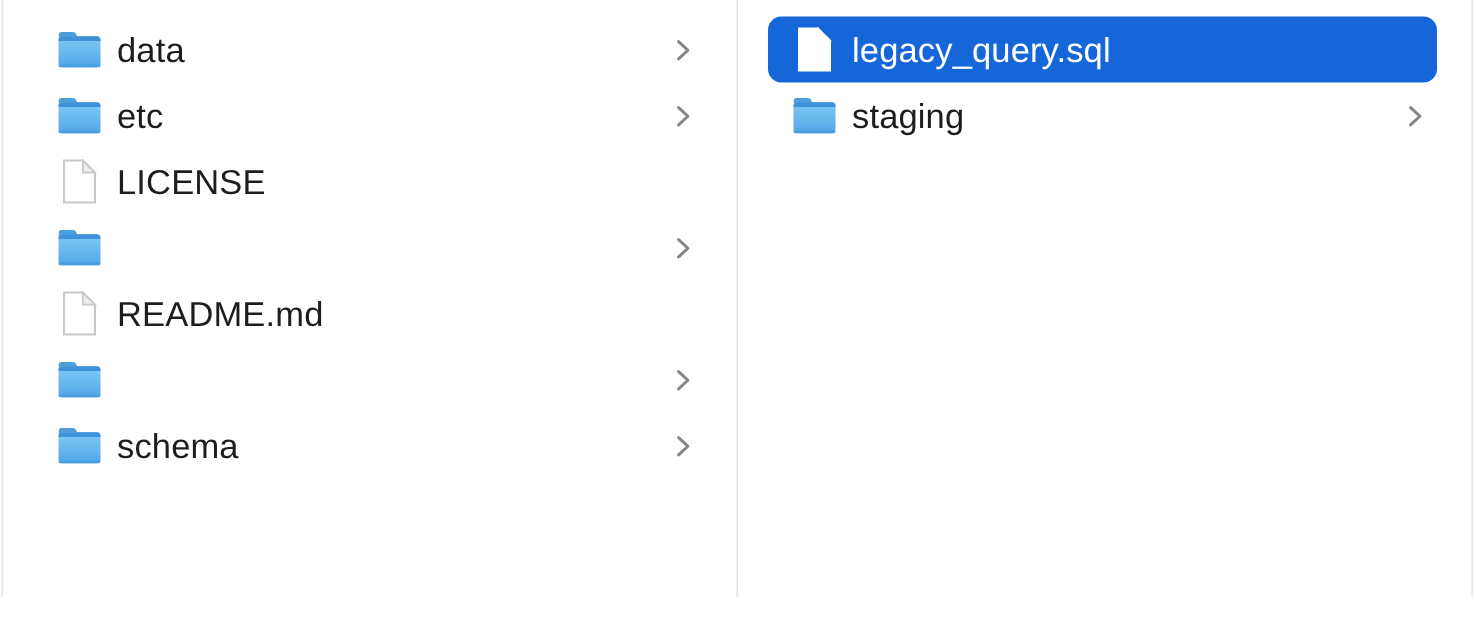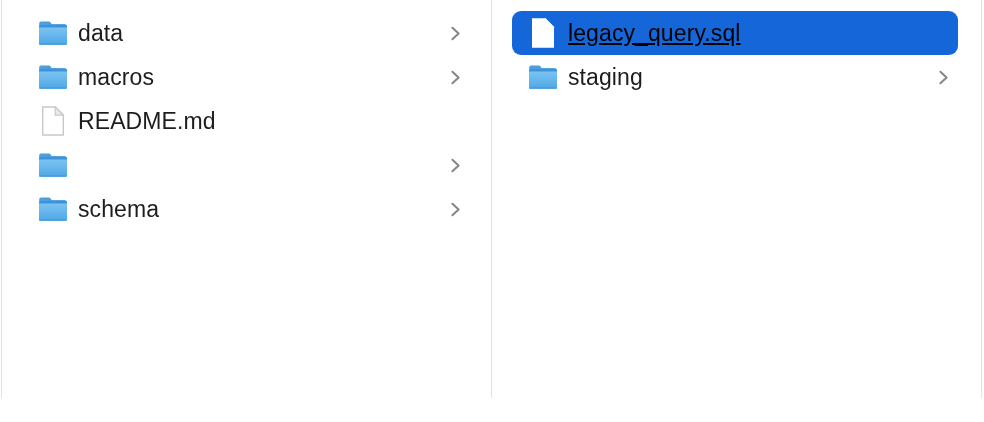--- a/index.html
+++ b/index.html
@@ -42,21 +42,21 @@
     display: flex; align-items: center; justify-content: center;
     flex: 0 0 30px;
   }
   .label {
     margin-left: 10px;
     font-size: 23px;
     color: #1d1d1f;
     white-space: nowrap;
     letter-spacing: 0.1px;
   }
-  .selected-blue .label { color: #000000; text-decoration: underline; }
+  .selected-blue .label { color: #ffffff; }
 
   .chevron {
     margin-left: auto;
     display: flex; align-items: center;
     flex: 0 0 auto;
   }
 
   .doc-page { fill: #ffffff; stroke: #c8c8c8; stroke-width: 1.4; }
   .doc-fold { fill: #ececec; stroke: #c8c8c8; stroke-width: 1.2; }
   .selected-blue .doc-page { stroke: #ffffff; }
@@ -99,34 +99,58 @@
   </div>
       <div class="row">
     <span class="icon-wrap">
       <svg width="30" height="26" viewBox="0 0 30 26">
         <path d="M1.2 5 V3.2 Q1.2 1.4 3 1.4 H10.6 Q12.1 1.4 12.7 2.6 L13.9 5 Z" fill="#4C9EDD"></path>
         <rect x="1" y="4.2" width="28" height="20.6" rx="2.6" fill="url(#folderGrad)"></rect>
         <path d="M1 7.4 L1 6.8 Q1 4.2 3.6 4.2 H26.4 Q29 4.2 29 6.8 L29 7.4 Z" fill="#3E93D8"></path>
         <rect x="1" y="23" width="28" height="1.8" rx="0.9" fill="#479FDF"></rect>
       </svg>
     </span>
-  <span class="label">macros</span>
+  <span class="label">etc</span>
     <span class="chevron">
       <svg width="11" height="17" viewBox="0 0 11 17">
         <path d="M2.4 2.7 L8.6 8.5 L2.4 14.3" fill="none" stroke="#84848A" stroke-width="2" stroke-linecap="round" stroke-linejoin="round"></path>
       </svg>
     </span>
   </div>
       <div class="row">
     <span class="icon-wrap">
       <svg width="24" height="30" viewBox="0 0 24 30">
         <path class="doc-page" d="M1.7 1 H14.2 L22.3 9.1 V29 H1.7 Z"></path>
         <path class="doc-fold" d="M14.2 1 V9.1 H22.3 Z"></path>
       </svg>
     </span>
+  <span class="label">LICENSE</span>
+      </div>
+      <div class="row">
+    <span class="icon-wrap">
+      <svg width="30" height="26" viewBox="0 0 30 26">
+        <path d="M1.2 5 V3.2 Q1.2 1.4 3 1.4 H10.6 Q12.1 1.4 12.7 2.6 L13.9 5 Z" fill="#4C9EDD"></path>
+        <rect x="1" y="4.2" width="28" height="20.6" rx="2.6" fill="url(#folderGrad)"></rect>
+        <path d="M1 7.4 L1 6.8 Q1 4.2 3.6 4.2 H26.4 Q29 4.2 29 6.8 L29 7.4 Z" fill="#3E93D8"></path>
+        <rect x="1" y="23" width="28" height="1.8" rx="0.9" fill="#479FDF"></rect>
+      </svg>
+    </span>
+    <span class="chevron">
+      <svg width="11" height="17" viewBox="0 0 11 17">
+        <path d="M2.4 2.7 L8.6 8.5 L2.4 14.3" fill="none" stroke="#84848A" stroke-width="2" stroke-linecap="round" stroke-linejoin="round"></path>
+      </svg>
+    </span>
+  </div>
+      <div class="row">
+    <span class="icon-wrap">
+      <svg width="24" height="30" viewBox="0 0 24 30">
+        <path class="doc-page" d="M1.7 1 H14.2 L22.3 9.1 V29 H1.7 Z"></path>
+        <path class="doc-fold" d="M14.2 1 V9.1 H22.3 Z"></path>
+      </svg>
+    </span>
   <span class="label">README.md</span>
       </div>
       <div class="row">
     <span class="icon-wrap">
       <svg width="30" height="26" viewBox="0 0 30 26">
         <path d="M1.2 5 V3.2 Q1.2 1.4 3 1.4 H10.6 Q12.1 1.4 12.7 2.6 L13.9 5 Z" fill="#4C9EDD"></path>
         <rect x="1" y="4.2" width="28" height="20.6" rx="2.6" fill="url(#folderGrad)"></rect>
         <path d="M1 7.4 L1 6.8 Q1 4.2 3.6 4.2 H26.4 Q29 4.2 29 6.8 L29 7.4 Z" fill="#3E93D8"></path>
         <rect x="1" y="23" width="28" height="1.8" rx="0.9" fill="#479FDF"></rect>
       </svg>

